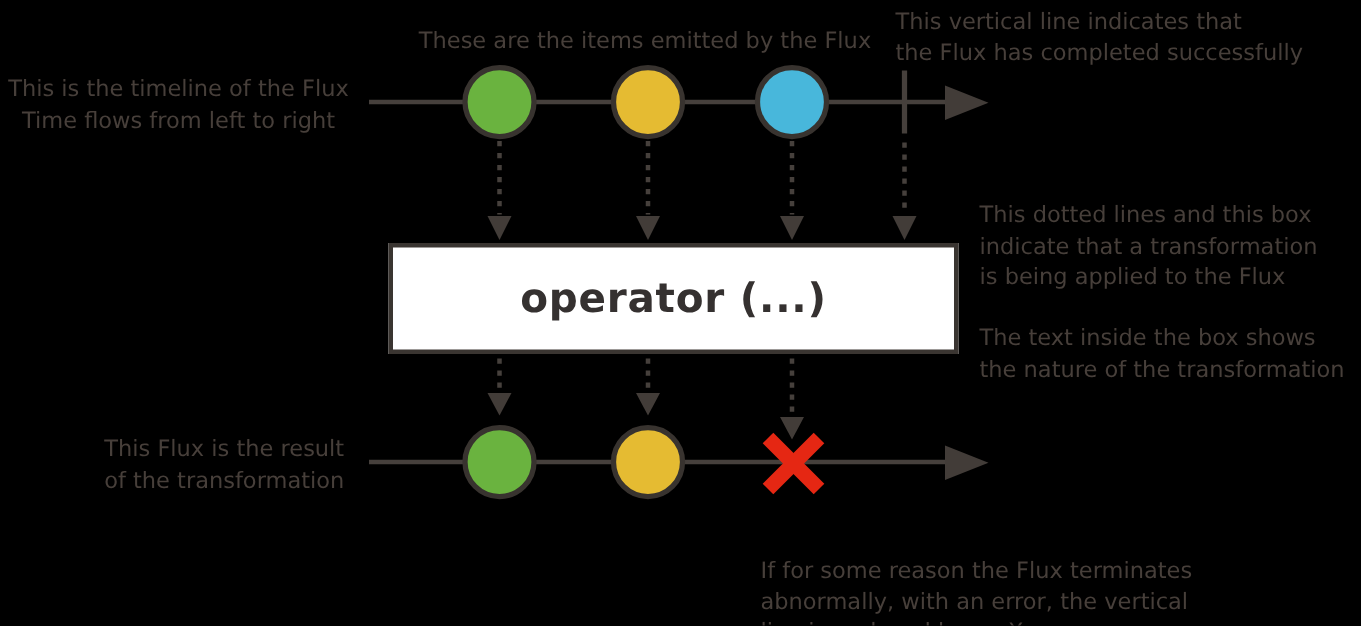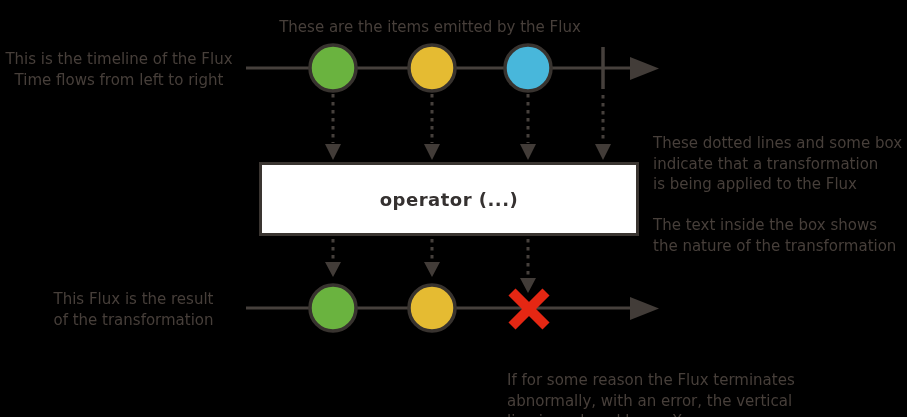--- a/index.html
+++ b/index.html
@@ -47,21 +47,21 @@
     width: 380px; height: 74px;
     box-sizing: border-box;
     background: var(--box-background, #fff);
     border: 3px solid var(--box-border, #3a3531);
     display: flex;
     align-items: center;
     justify-content: center;
   }
   #operator-box .label {
     color: var(--box-text, #353130);
-    font-size: 18px;
+    font-size: 27px;
     font-weight: bold;
     letter-spacing: 0.5px;
   }
 </style>
 </head>
 <body>
 
 <div id="stage">
 
   <svg id="diagram-svg" viewBox="0 0 907 417">
@@ -105,28 +105,30 @@
 
   <div id="operator-box">
     <span class="label">operator (...)</span>
   </div>
 
   <div class="ann center" style="left:240px; top:17px; width:380px;">These are the items emitted by the Flux</div>
 
   <div class="ann center" style="left:0; top:49px; width:238px;">This is the timeline of the Flux
 Time flows from left to right</div>
 
+  <div class="ann" style="left:597px; top:4px; width:310px;">This vertical line indicates that
+the Flux has completed successfully</div>
 
-  <div class="ann" style="left:653px; top:133px; width:254px;">These dotted lines and some box
+  <div class="ann" style="left:653px; top:133px; width:254px;">This dotted lines and this box
 indicate that a transformation
 is being applied to the Flux
 
 The text inside the box shows
 the nature of the transformation</div>
 
-  <div class="ann center" style="left:26px; top:289px; width:215px;">This Flux is the result
+  <div class="ann center" style="left:42px; top:289px; width:215px;">This Flux is the result
 of the transformation</div>
 
   <div class="ann" style="left:507px; top:348px; width:340px;margin-top:22px;">If for some reason the Flux terminates
 abnormally, with an error, the vertical
 line is replaced by an X</div>
 
 </div>
 
 </body></html>

